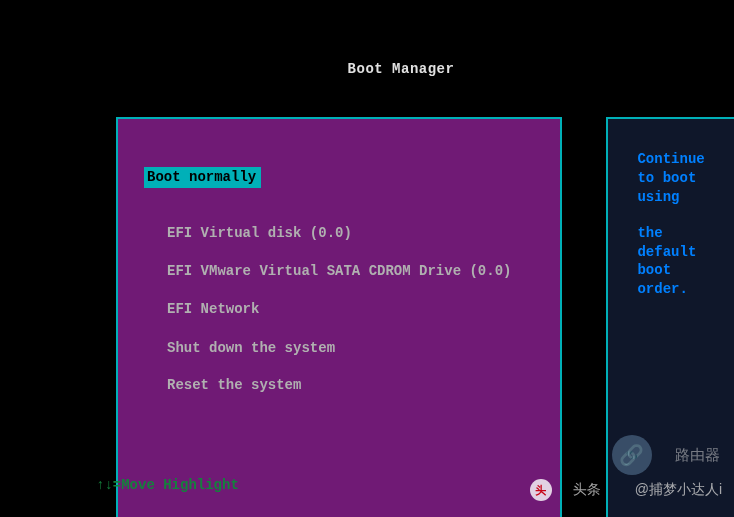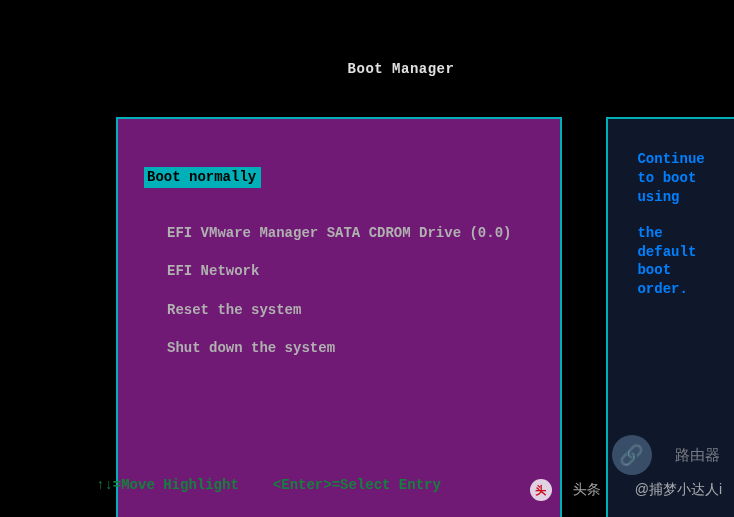--- a/index.html
+++ b/index.html
@@ -117,37 +117,37 @@
 <body>
 
 <div class="title">Boot Manager</div>
 
 <div class="main-area">
   <div class="left-panel">
     <div class="menu-section">
       <div class="menu-item selected">Boot normally</div>
     </div>
     <div class="menu-section">
-      <div class="menu-item">EFI VMware Manager SATA CDROM Drive (0.0)</div>
+      <div class="menu-item">EFI Virtual disk (0.0)</div>
+      <div class="menu-item">EFI VMware Virtual SATA CDROM Drive (0.0)</div>
       <div class="menu-item">EFI Network</div>
     </div>
     <div class="menu-section">
+      <div class="menu-item">Shut down the system</div>
       <div class="menu-item">Reset the system</div>
-      <div class="menu-item">Shut down the system</div>
     </div>
   </div>
   <div class="right-panel">
     <div class="help-text">Continue to boot using</div>
     <div class="help-text">the default boot order.</div>
   </div>
 </div>
 
 <div class="footer">
   <span>↑↓=Move Highlight</span>
-  <span>&lt;Enter&gt;=Select Entry</span>
 </div>
 
 <div class="watermark1">
   <div class="circ">🔗</div>
   <span>路由器</span>
 </div>
 <div class="watermark2">
   <div class="circ">头</div>
   <span>头条</span>
   <span>@捕梦小达人i</span>

